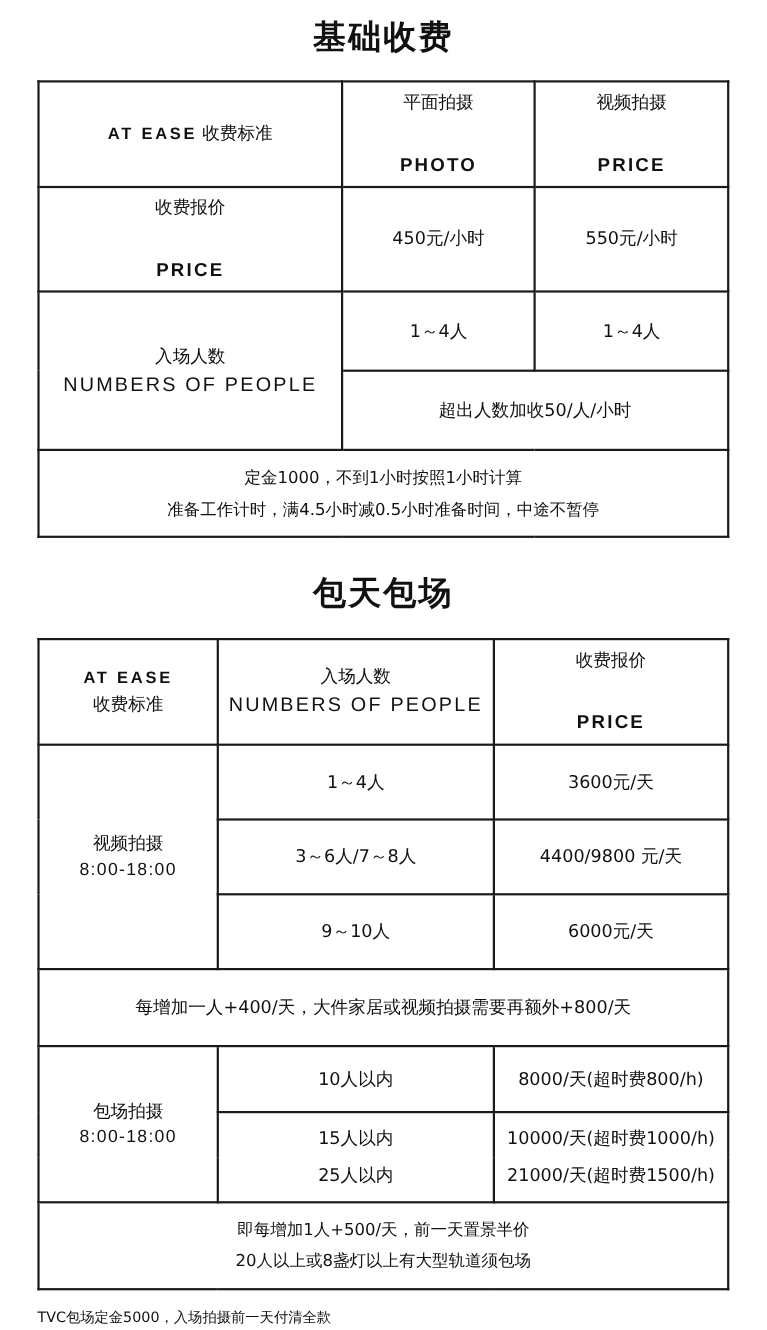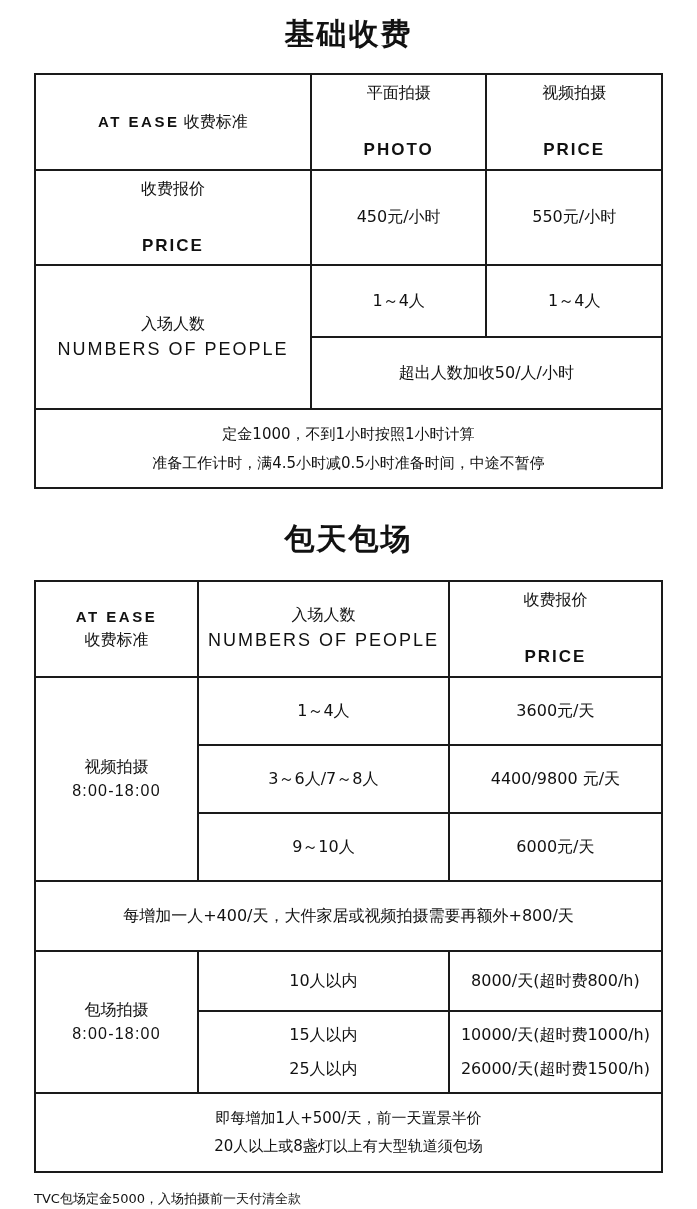--- a/index.html
+++ b/index.html
@@ -193,21 +193,21 @@
         </td>
         <td class="cn" style="height:46px">10人以内</td>
         <td class="cn">8000/天(超时费800/h)</td>
       </tr>
       <tr>
         <td class="cn" style="height:34px;border-bottom:none;padding-bottom:0">15人以内</td>
         <td class="cn" style="border-bottom:none;padding-bottom:0">10000/天(超时费1000/h)</td>
       </tr>
       <tr>
         <td class="cn" style="height:34px;border-top:none;padding-top:0">25人以内</td>
-        <td class="cn" style="border-top:none;padding-top:0">26000/天(超时费1500/h)</td>
+        <td class="cn" style="border-top:none;padding-top:0">21000/天(超时费1500/h)</td>
       </tr>
 
       <tr>
         <td colspan="3" style="padding:10px 4px">
           <div class="note">即每增加1人+500/天，前一天置景半价</div>
           <div class="note">20人以上或8盏灯以上有大型轨道须包场</div>
         </td>
       </tr>
     </tbody>
   </table>

